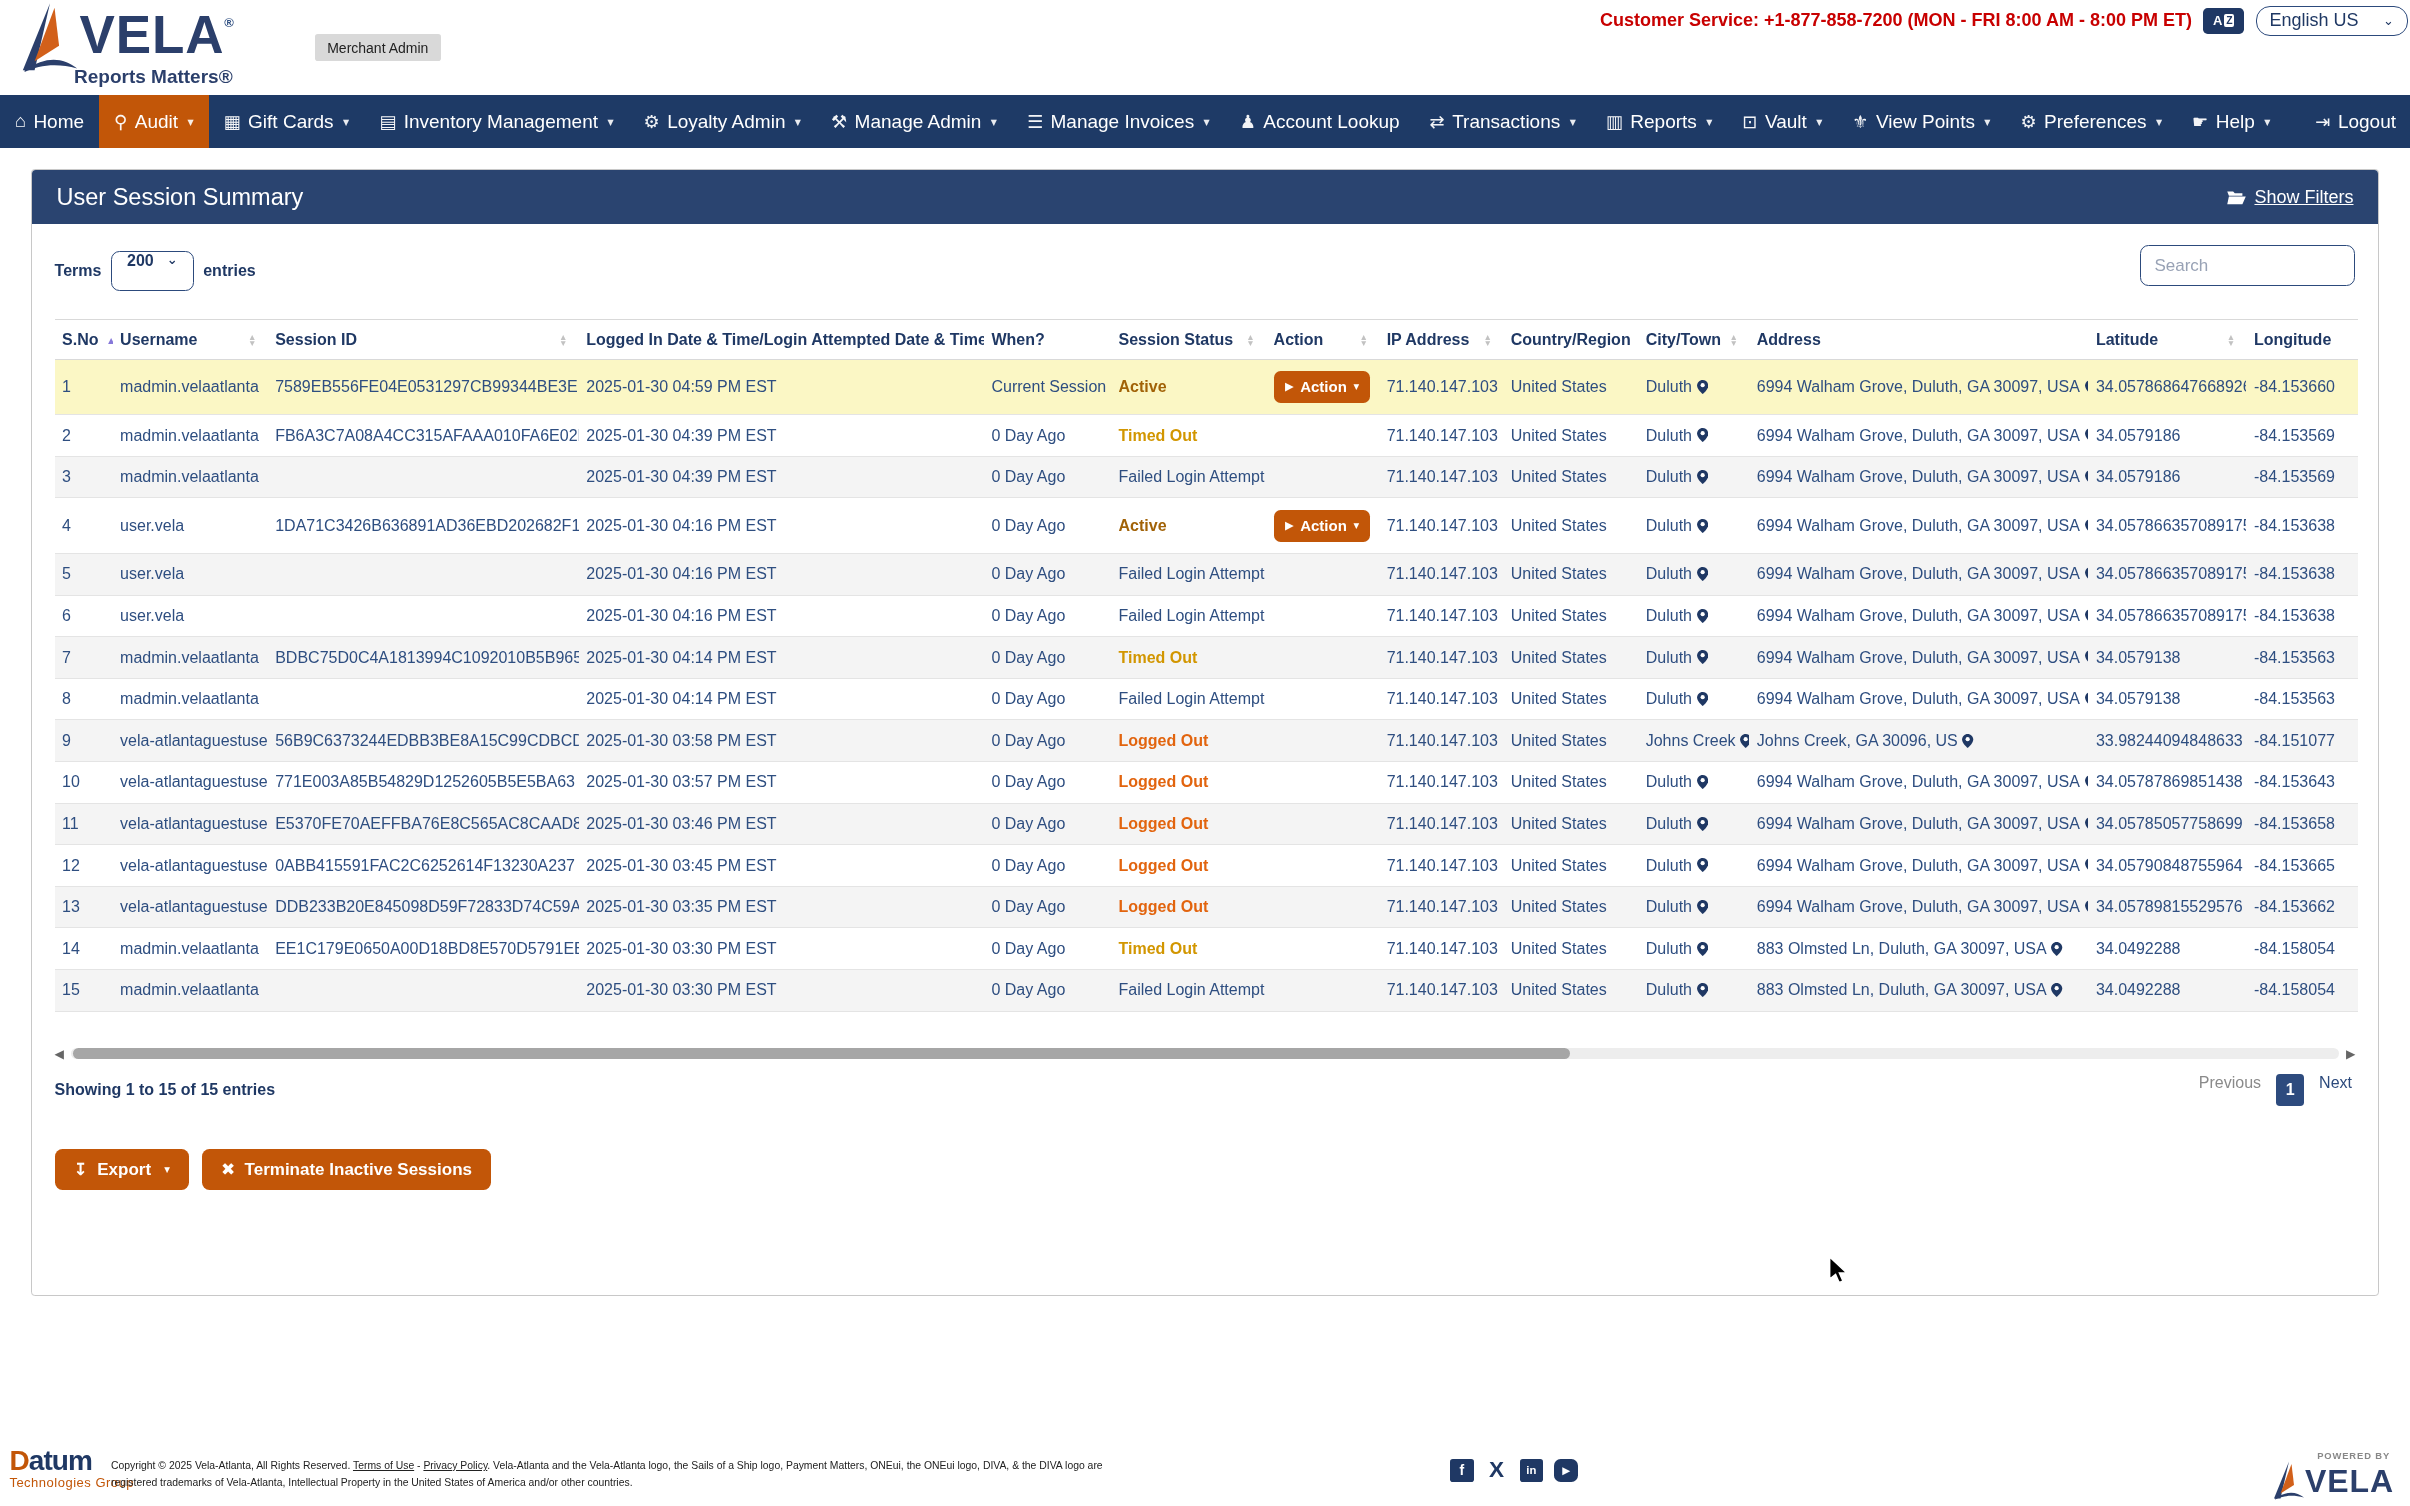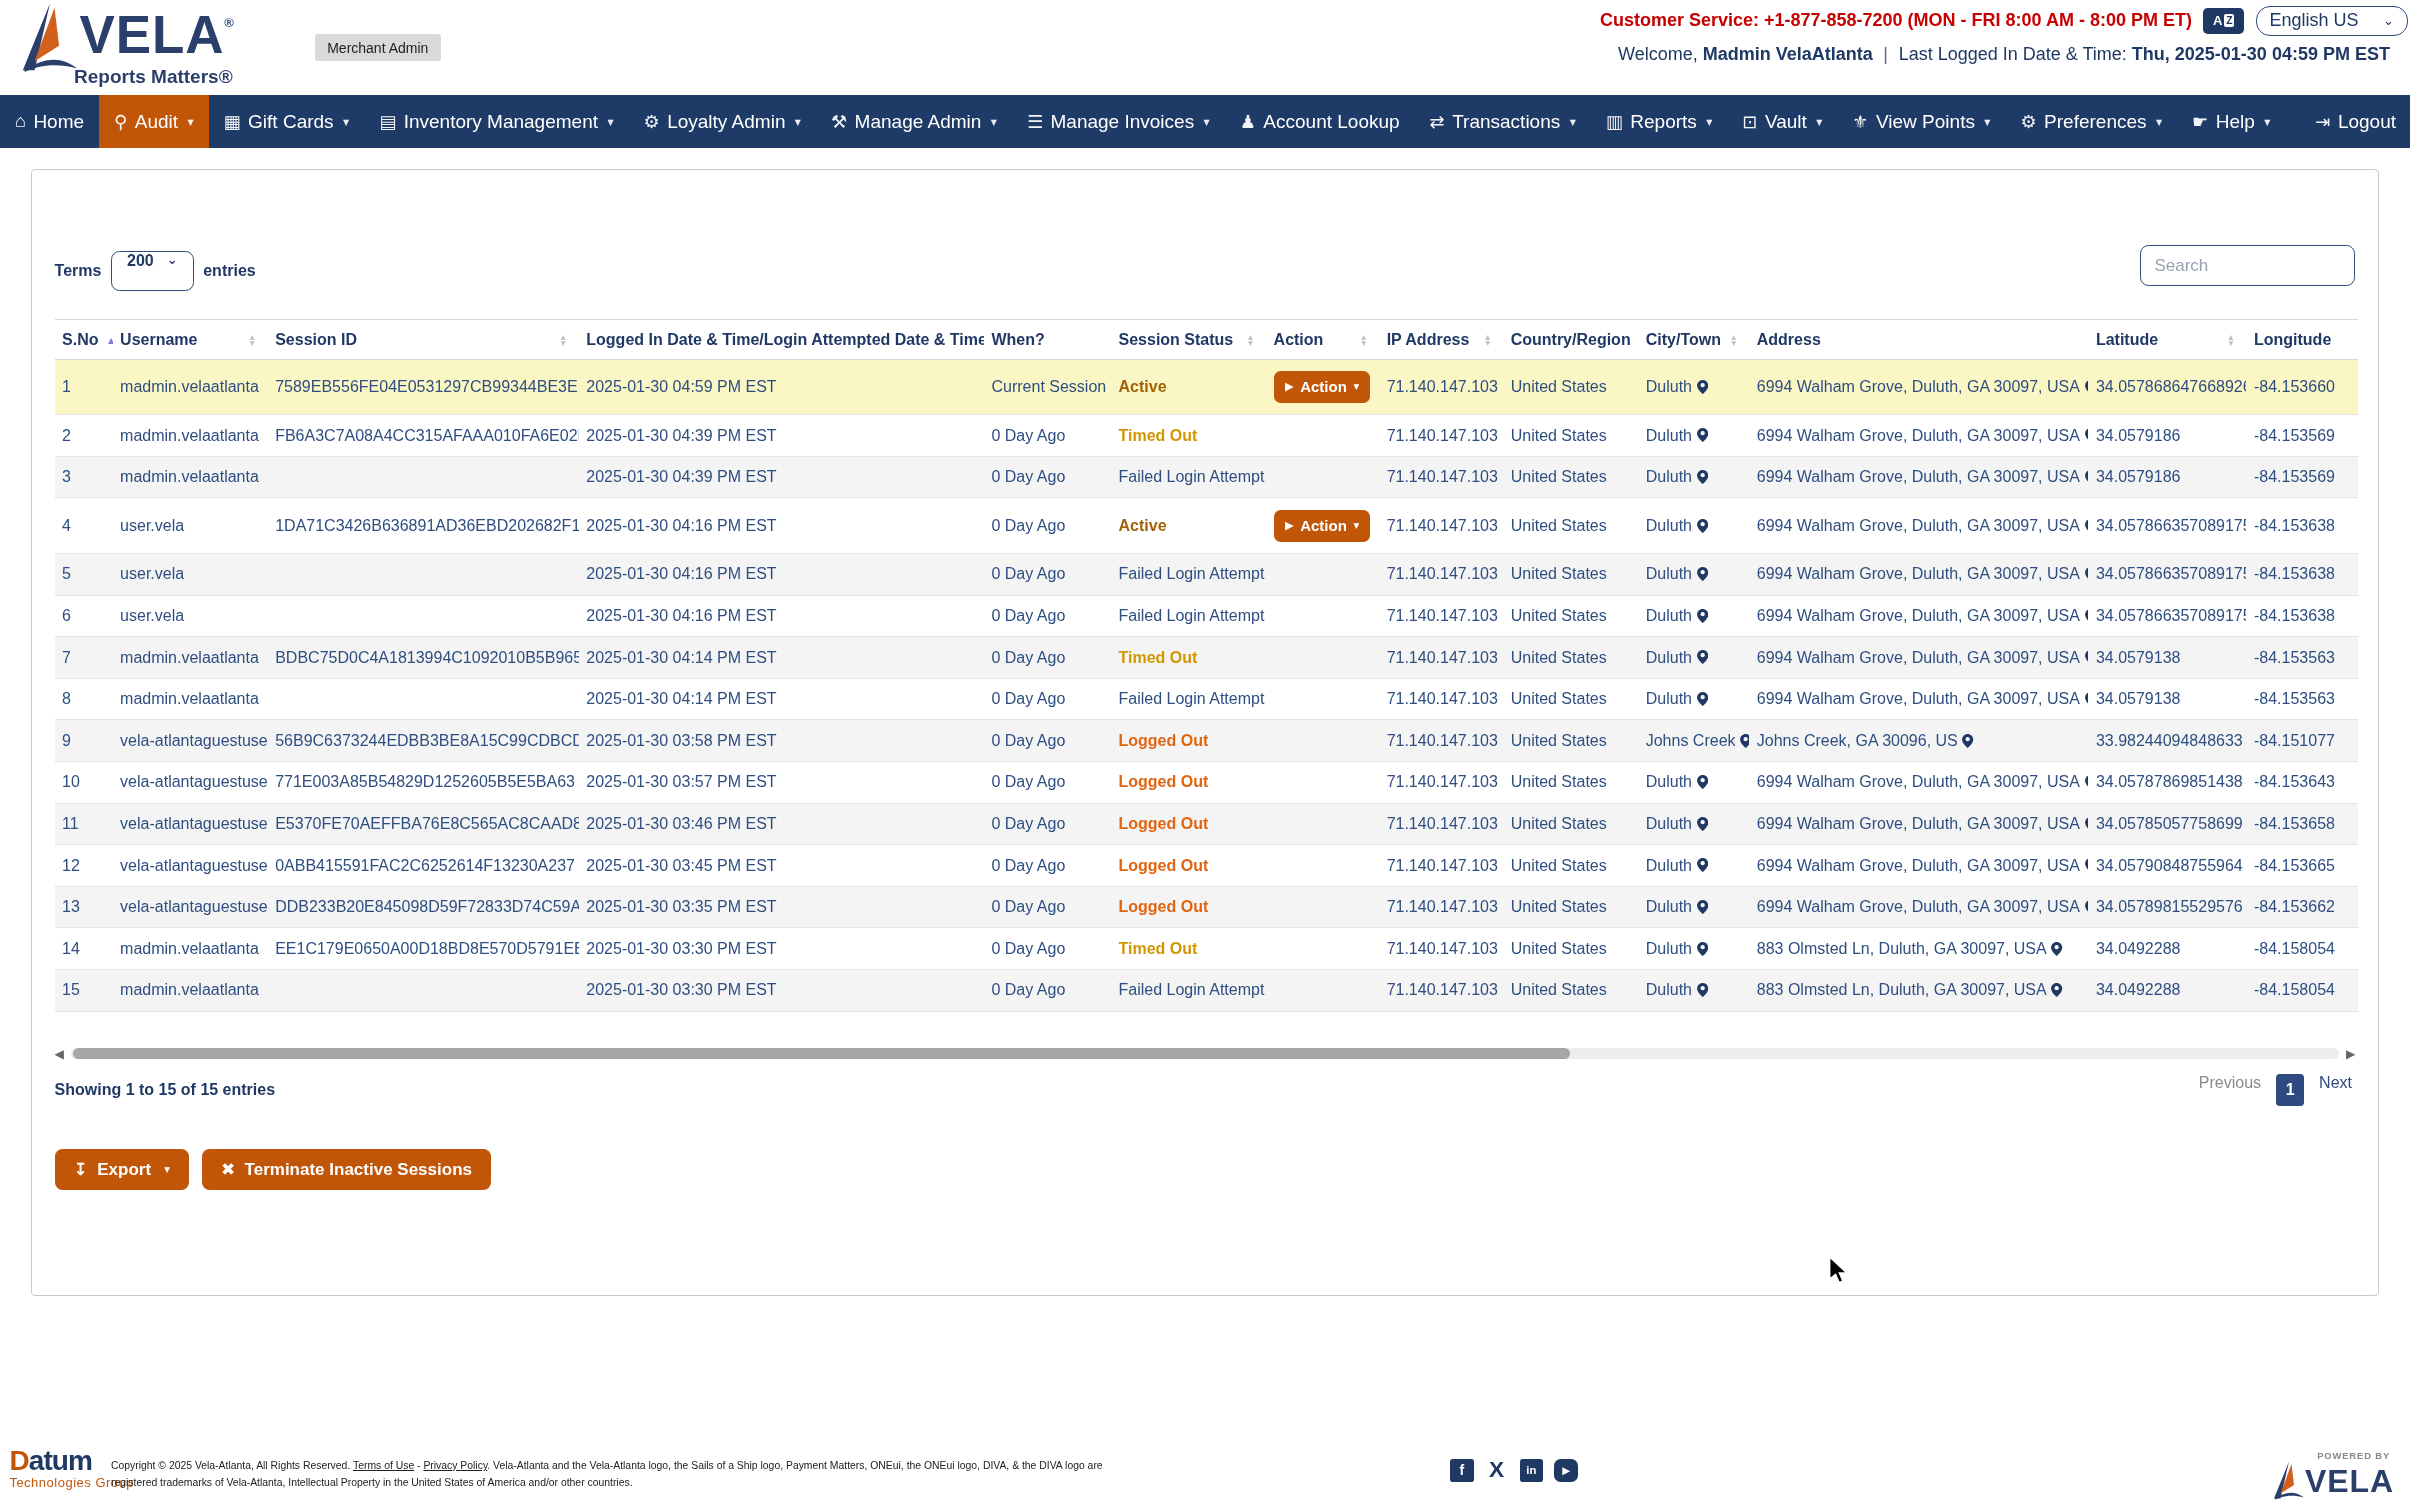--- a/index.html
+++ b/index.html
@@ -133,27 +133,20 @@
       <span class="cs-text">Customer Service: +1-877-858-7200 (MON - FRI 8:00 AM - 8:00 PM ET)</span>
       <span class="translate-tile">
           <span>A</span>
           <span class="tz">Z</span>
         </span>
       <span class="lang-select">
         <span>English US</span>
         <span class="lang-caret">⌄</span>
       </span>
     </div>
-    <div class="tr-line2">
-      <span>Welcome,</span>
-      <b>Madmin VelaAtlanta</b>
-      <span class="tr-sep">|</span>
-      <span>Last Logged In Date &amp; Time:</span>
-      <b>Thu, 2025-01-30 04:59 PM EST</b>
-    </div>
   </div>
 </div>
 
 <div class="navbar">
   <div id="nav-items" style="display:flex; align-items:stretch;">
       <div class="nav-item">
         <span class="nav-icon">⌂</span>
         <span>Home</span>
       </div>
       <div class="nav-item active">
@@ -222,20 +215,30 @@
       </div>
     </div>
   <div class="nav-spacer"></div>
   <div class="nav-item">
     <span class="nav-icon">⇥</span>
     <span>Logout</span>
   </div>
 </div>
 
 <div class="card">
+  <div class="card-titlebar">
+    <span class="card-title">User Session Summary</span>
+    <span class="show-filters">
+      <svg width="21" height="16" viewBox="0 0 24 19">
+        <path d="M1 3 h7 l2 2 h9 v3 h-16 z" fill="#fff"></path>
+        <path d="M3 9 h20 l-4 9 h-18 z" fill="#fff"></path>
+      </svg>
+      <span class="sf-label">Show Filters</span>
+    </span>
+  </div>
 
   <div class="controls-row">
     <div class="show-entries">
       <span>Terms</span>
       <span class="entries-select">
         <span>200</span>
         <span class="lang-caret">⌄</span>
       </span>
       <span>entries</span>
     </div>

